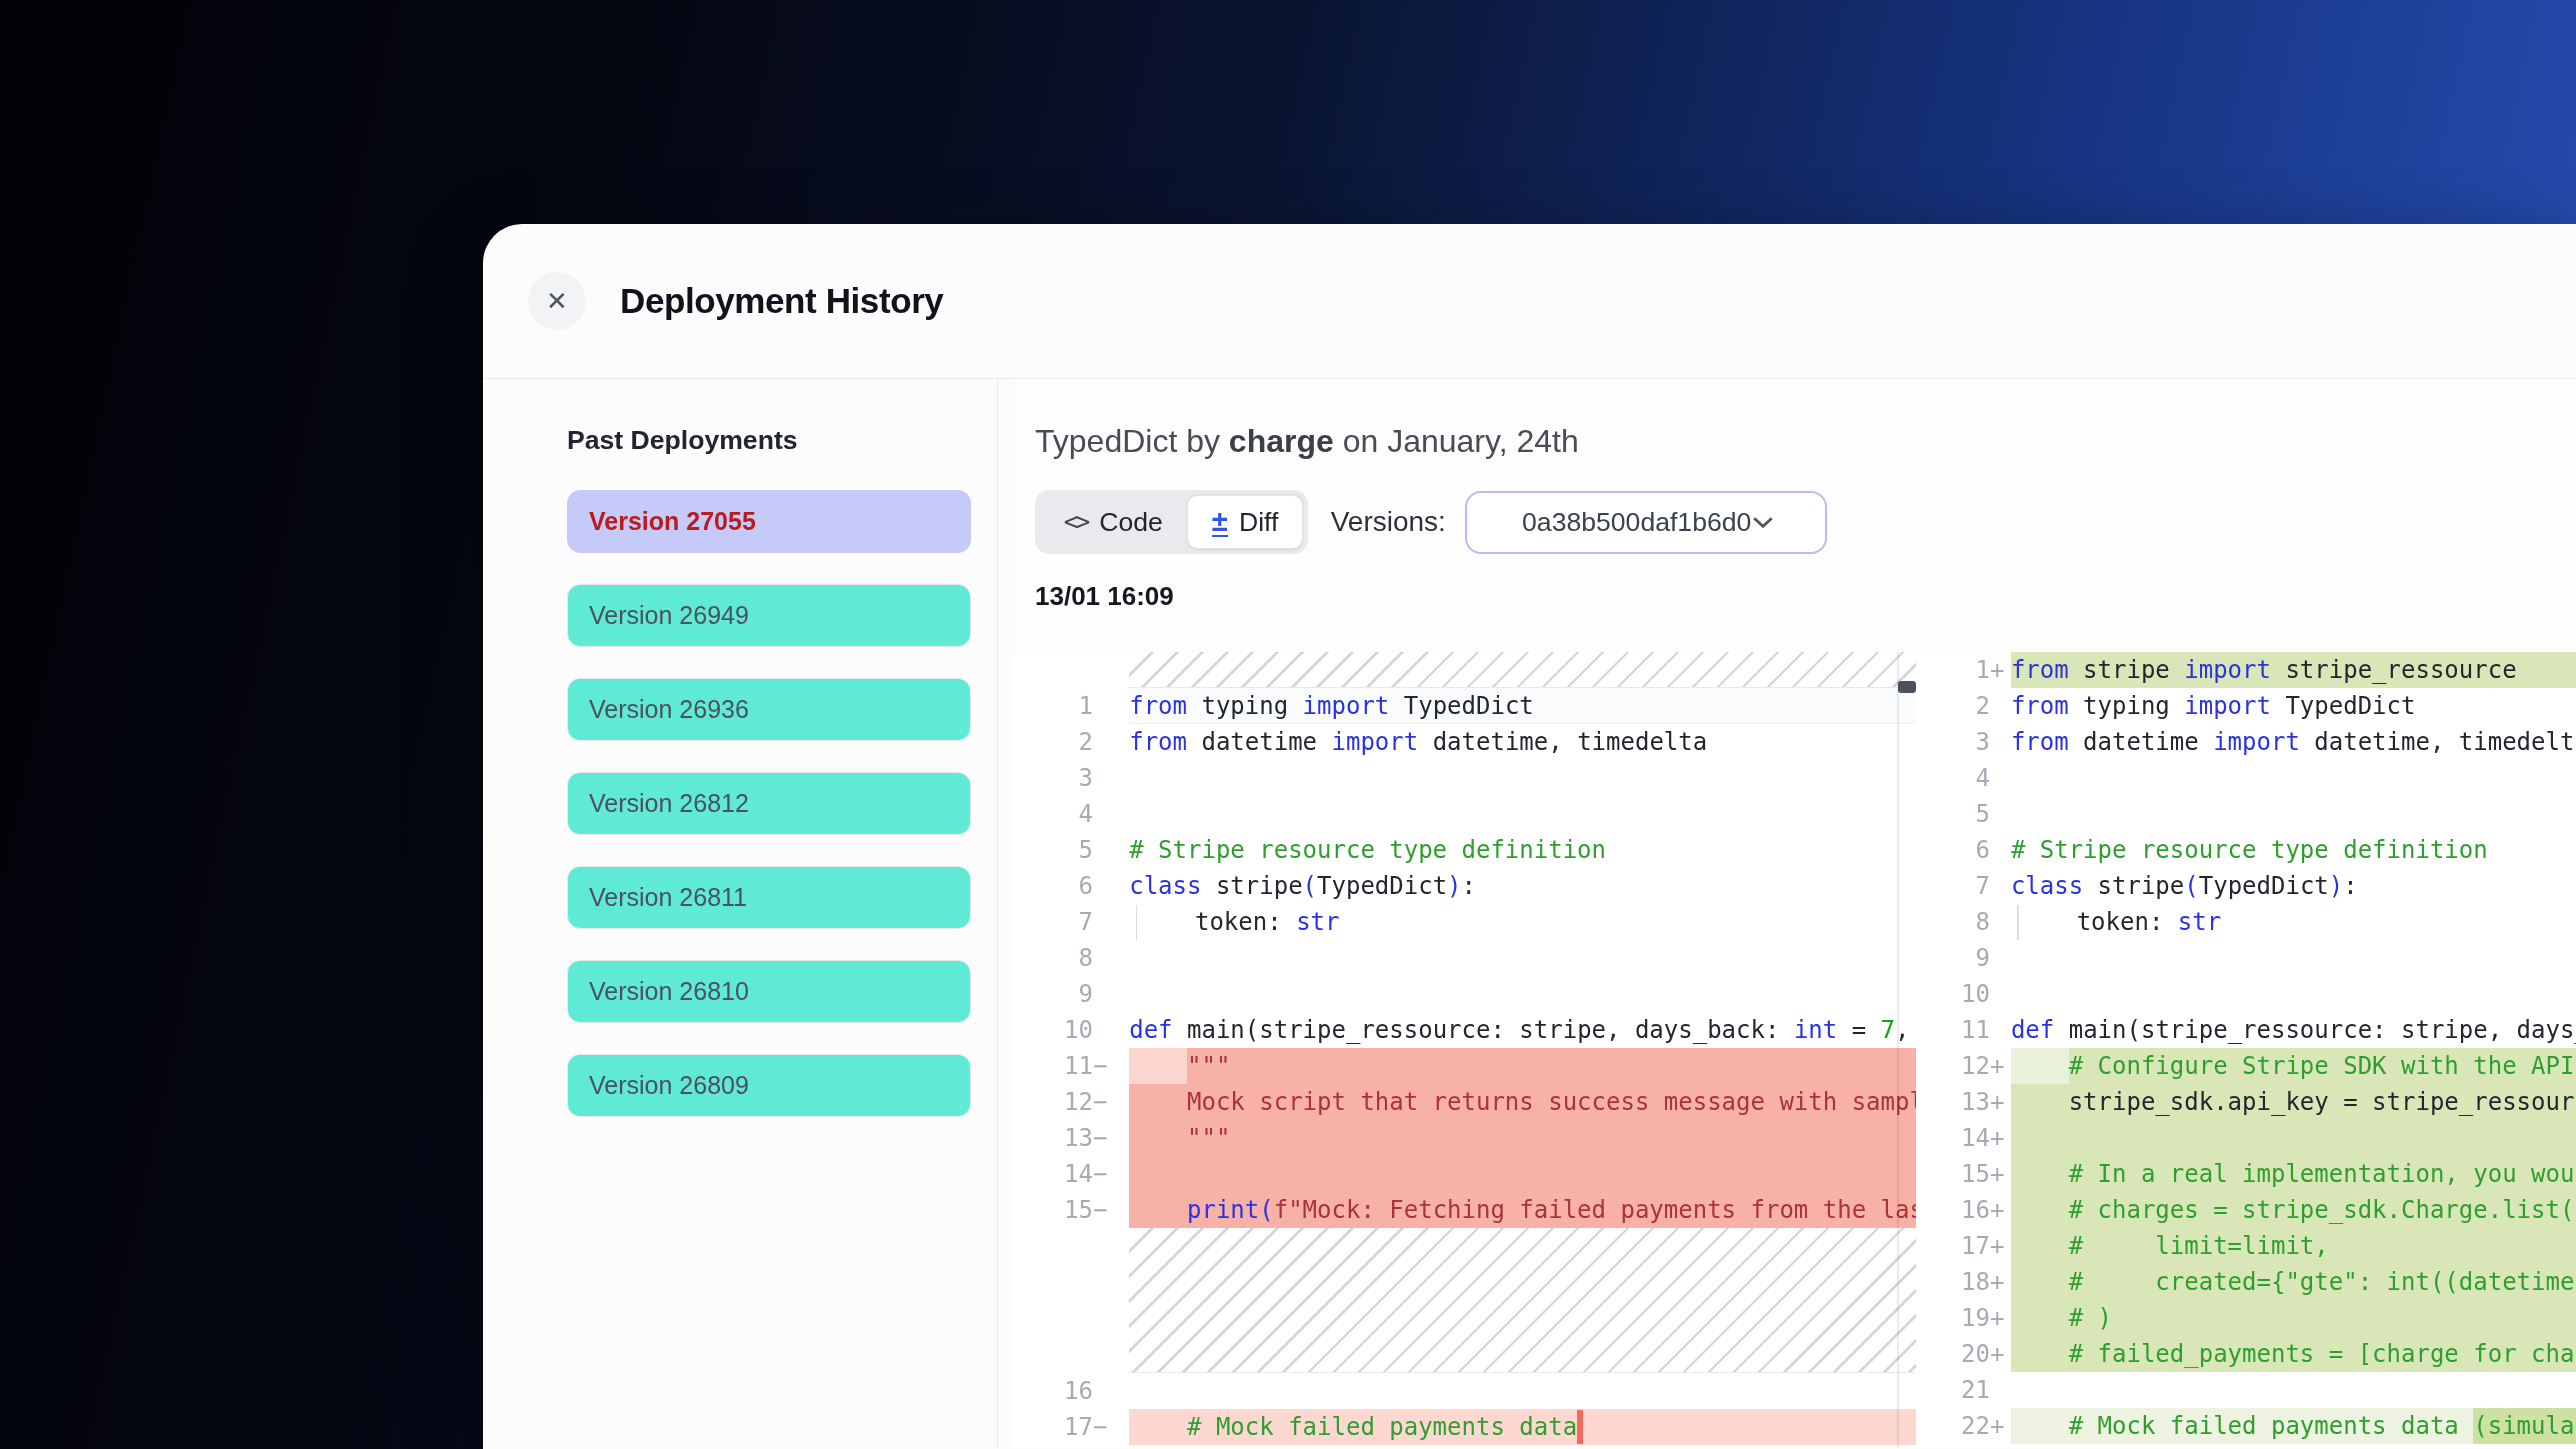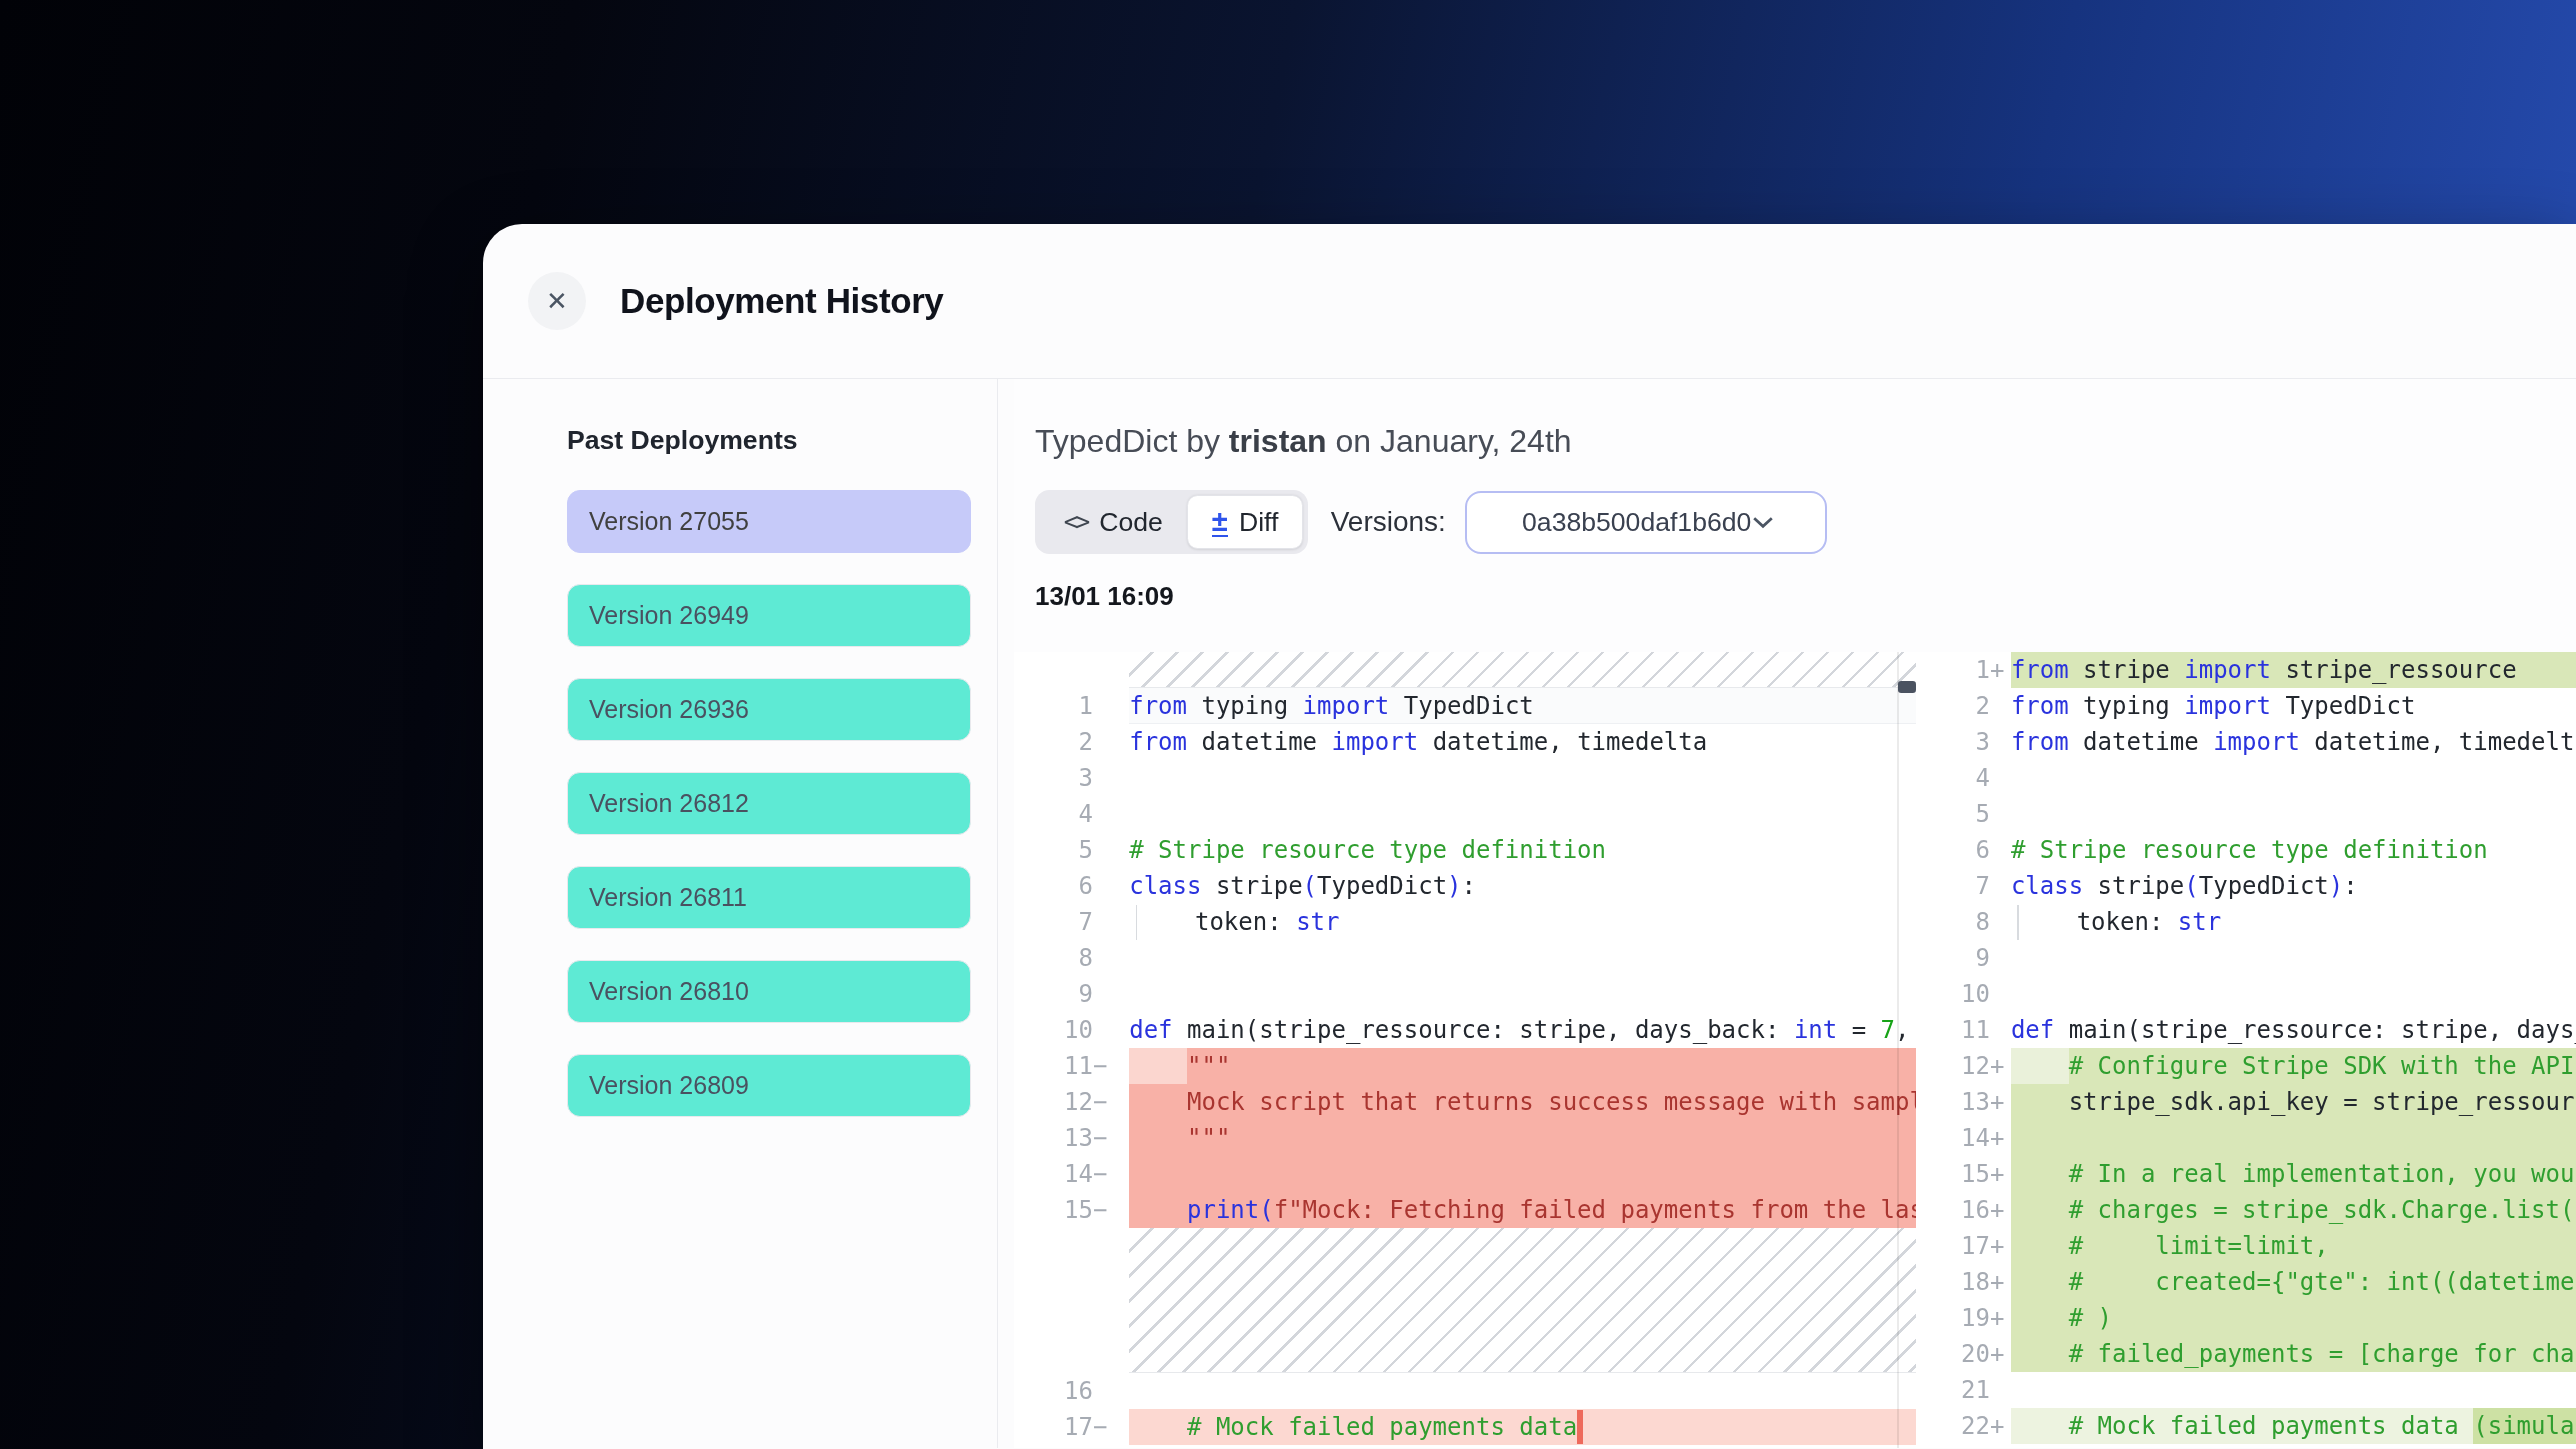--- a/index.html
+++ b/index.html
@@ -20,21 +20,21 @@
   .mtitle { margin-left:34px; font-size:35px; font-weight:700; color:#10131c; letter-spacing:-0.4px; }
 
   
   .mbody { display:flex; height:1069px;gap:16px; }
   .sidebar { width:515px; border-right:1.6px solid #eaebef; padding:47px 0 0 84px; flex:none; }
   .sb-heading { font-size:26.6px; font-weight:700; color:#20252e; line-height:29px; }
   .sb-list { margin-top:35px; }
   .sb-item { width:404px; height:63px; border-radius:13px; margin-bottom:31px; background:#5eead4;
     border:1.6px solid #e8e9ed; display:flex; align-items:center; padding-left:21px;
     font-size:25px; color:#4a5160; cursor:pointer; }
-  .sb-item.selected { background:#c6caf9; border-color:#c6caf9; color:#404040; font-weight:400; }
+  .sb-item.selected { background:#c6caf9; border-color:#c6caf9; color:#b91c1c; font-weight:700; }
 
   .main { flex:1; position:relative; padding-left:21px; background:#fdfdfe; }
   .deploy-line { margin-top:43px; font-size:32px; color:#474c56; line-height:39px; }
   .deploy-line b { font-weight:700; color:#3a3f48; }
 
   .toolbar { margin-top:29px; height:64px; display:flex; align-items:center; }
   .toggle { display:inline-flex; background:#e9e9ee; border-radius:14.5px; padding:4.8px; height:64px; }
   .seg { display:flex; align-items:center; gap:11.3px; padding:0 24px; font-size:26.6px; color:#21262e; border-radius:10.5px; cursor:pointer; }
   .seg .code-ic { font-family:"DejaVu Sans Mono", monospace; font-size:24px; color:#3f4650; letter-spacing:-2.4px; }
   .seg.active { background:#ffffff; border:0.8px solid #e3e4e9; box-shadow:0 0.8px 2.4px rgba(0,0,0,.10); }
@@ -105,21 +105,21 @@
             <div class="sb-item">Version 26949</div>
             <div class="sb-item">Version 26936</div>
             <div class="sb-item">Version 26812</div>
             <div class="sb-item">Version 26811</div>
             <div class="sb-item">Version 26810</div>
             <div class="sb-item">Version 26809</div>
           </div>
       </div>
 
       <div class="main">
-        <div class="deploy-line"><span>TypedDict by </span><b>tristan</b><span> on January, 24th</span></div>
+        <div class="deploy-line"><span>TypedDict by </span><b>charge</b><span> on January, 24th</span></div>
 
         <div class="toolbar">
           <div class="toggle">
             <div class="seg">
               <span class="code-ic">&lt;&gt;</span>
               <span>Code</span>
             </div>
             <div class="seg active">
               <span class="diff-ic">±</span>
               <span>Diff</span>

